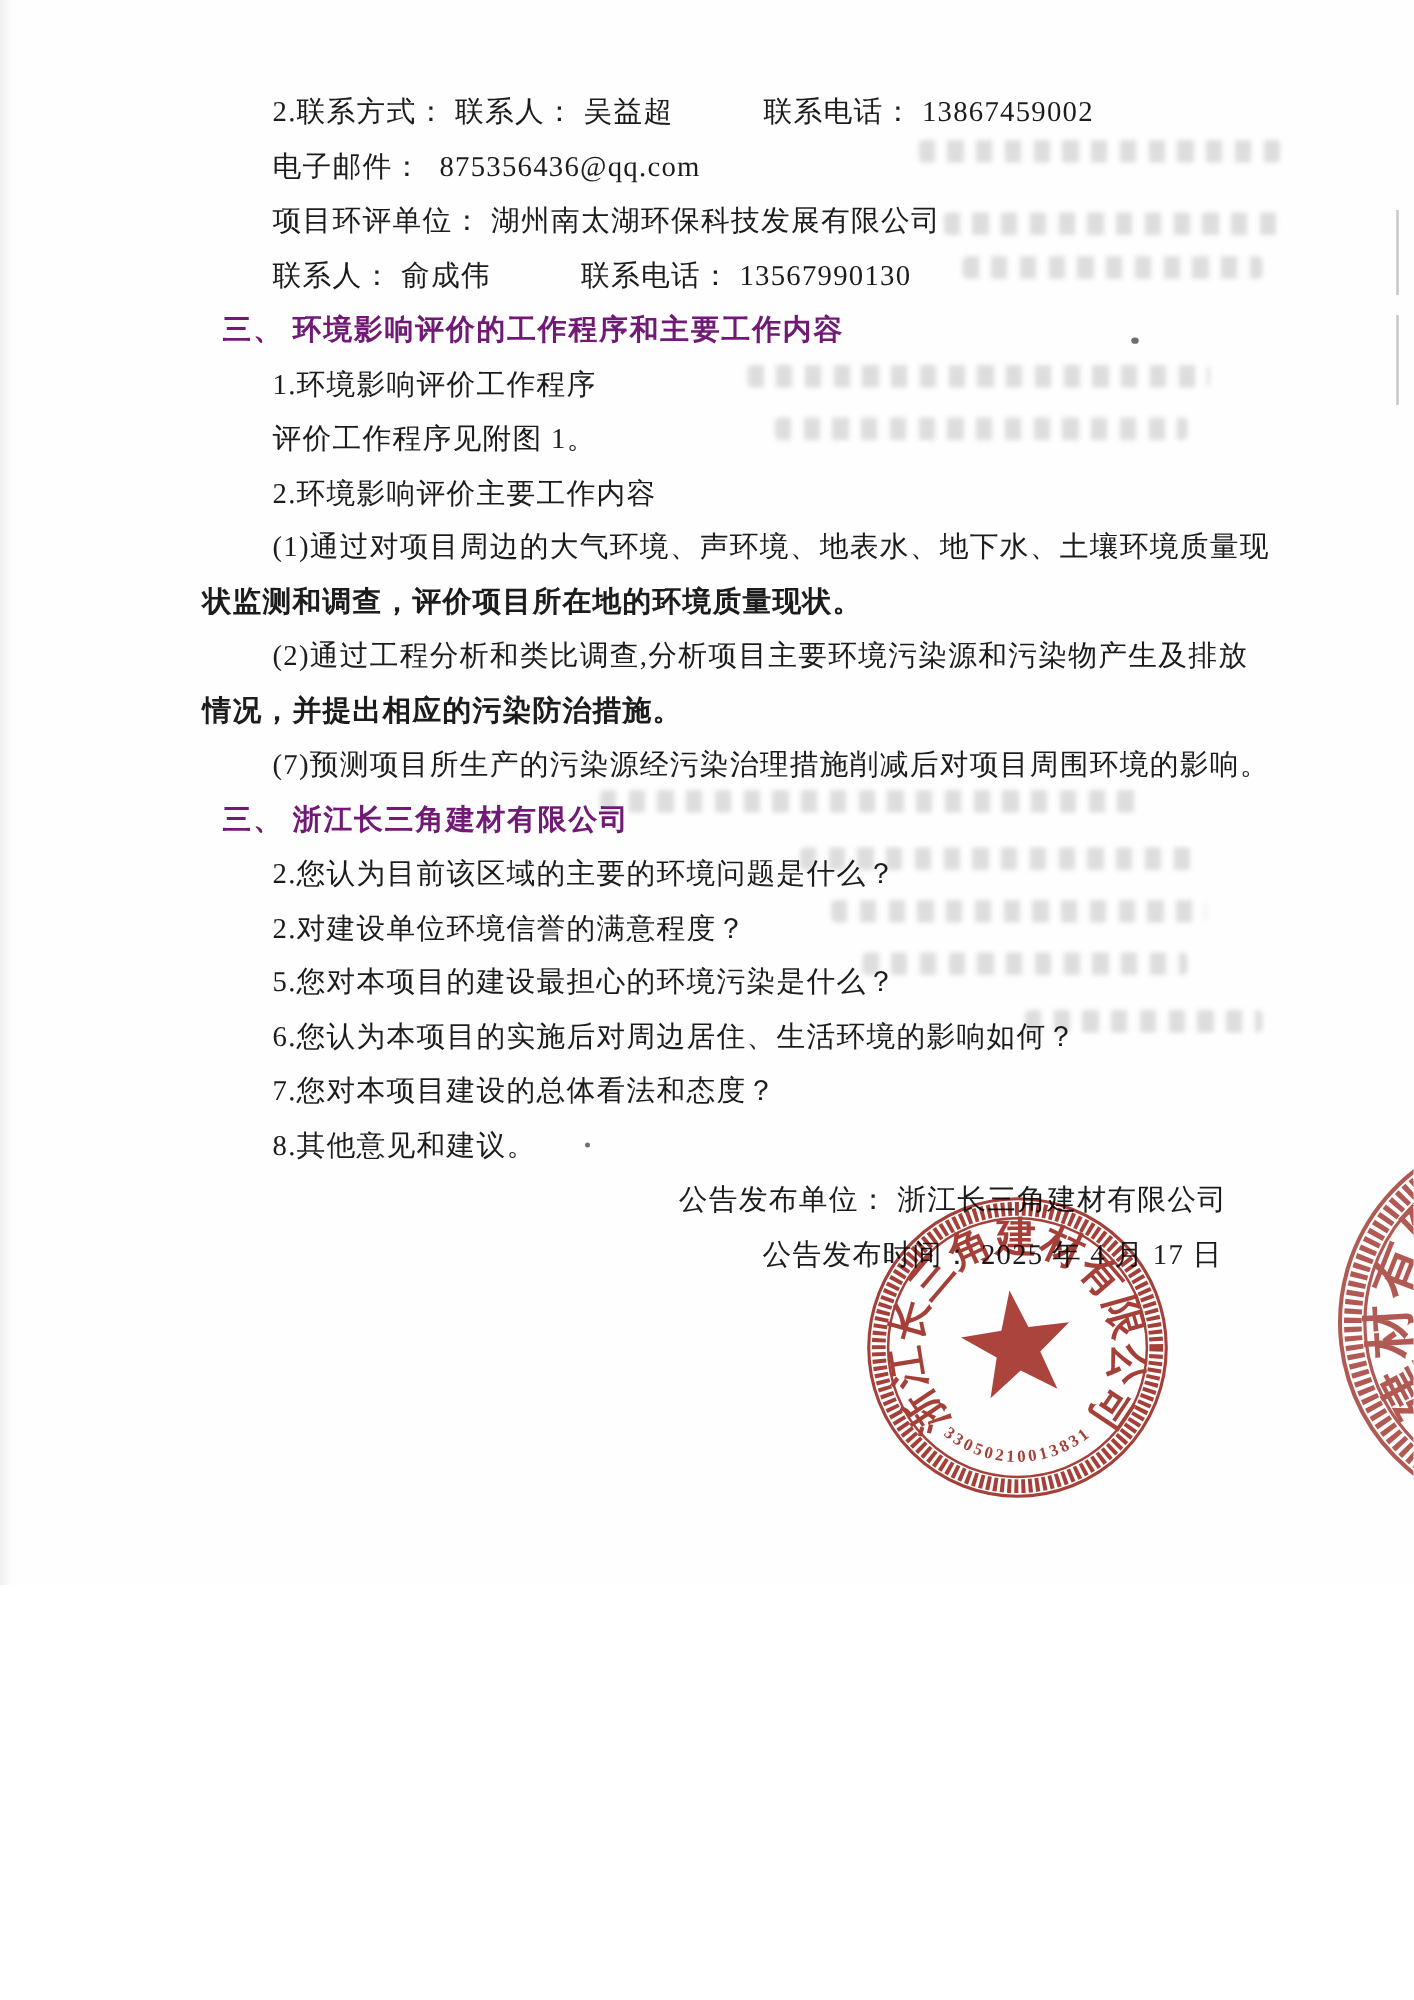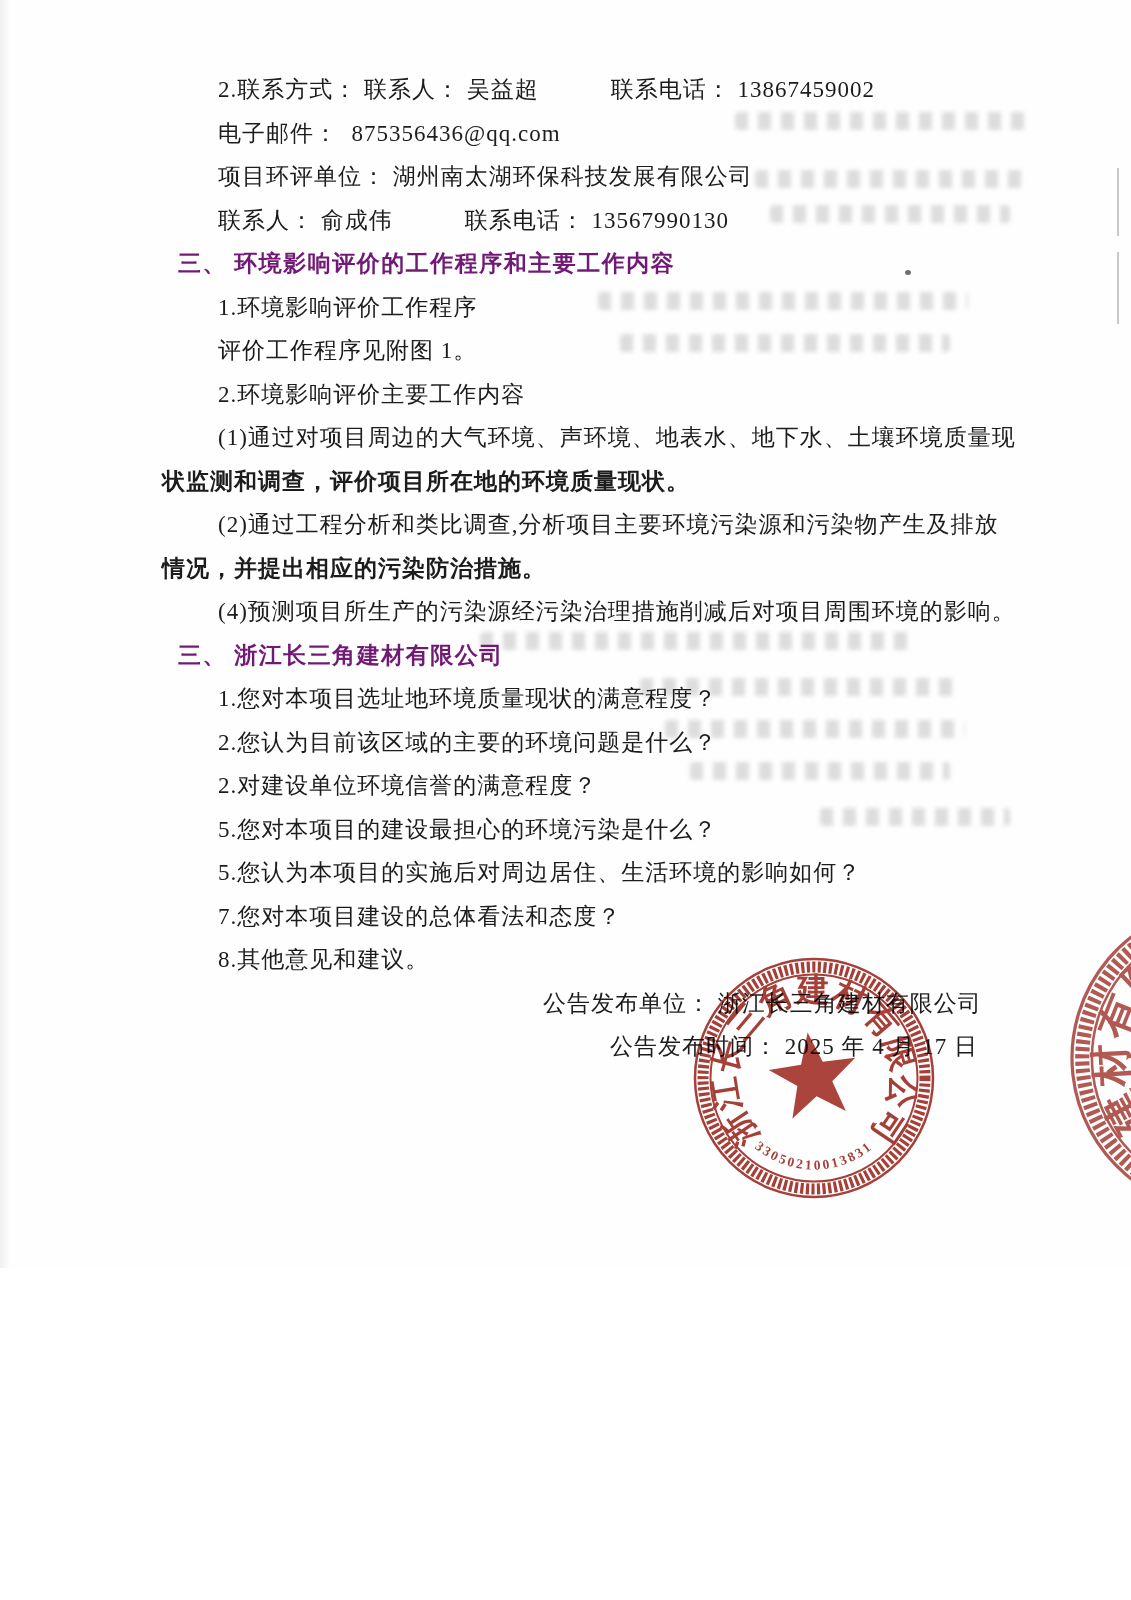--- a/index.html
+++ b/index.html
@@ -72,27 +72,26 @@
       <div class="line first">项目环评单位： 湖州南太湖环保科技发展有限公司</div>
       <div class="line first">联系人： 俞成伟　　　联系电话： 13567990130</div>
       <div class="line heading">三、 环境影响评价的工作程序和主要工作内容</div>
       <div class="line first">1.环境影响评价工作程序</div>
       <div class="line first">评价工作程序见附图 1。</div>
       <div class="line first">2.环境影响评价主要工作内容</div>
       <div class="line first">(1)通过对项目周边的大气环境、声环境、地表水、地下水、土壤环境质量现</div>
       <div class="line wrap">状监测和调查，评价项目所在地的环境质量现状。</div>
       <div class="line first">(2)通过工程分析和类比调查,分析项目主要环境污染源和污染物产生及排放</div>
       <div class="line wrap">情况，并提出相应的污染防治措施。</div>
-      <div class="line first">(4)预测项目所生产的污染源经污染治理措施削减后对项目周围环境的影响。</div>
+      <div class="line first">(7)预测项目所生产的污染源经污染治理措施削减后对项目周围环境的影响。</div>
       <div class="line heading">三、 浙江长三角建材有限公司</div>
-      <div class="line first">1.您对本项目选址地环境质量现状的满意程度？</div>
       <div class="line first">2.您认为目前该区域的主要的环境问题是什么？</div>
       <div class="line first">2.对建设单位环境信誉的满意程度？</div>
       <div class="line first">5.您对本项目的建设最担心的环境污染是什么？</div>
-      <div class="line first">5.您认为本项目的实施后对周边居住、生活环境的影响如何？</div>
+      <div class="line first">6.您认为本项目的实施后对周边居住、生活环境的影响如何？</div>
       <div class="line first">7.您对本项目建设的总体看法和态度？</div>
       <div class="line first">8.其他意见和建议。</div>
       <div class="line pub1">公告发布单位： 浙江长三角建材有限公司</div>
       <div class="line pub2">公告发布时间： 2025 年 4 月 17 日</div>
     </div>
 
   <svg class="stamp" id="stamp-main" width="280" height="280" viewBox="-140 -140 280 280">
     <g fill="none" stroke="#9c2b23">
       <circle r="119" stroke-width="2.5"></circle>
       <circle r="111" stroke-width="11" stroke-dasharray="3.2 2.4"></circle>

